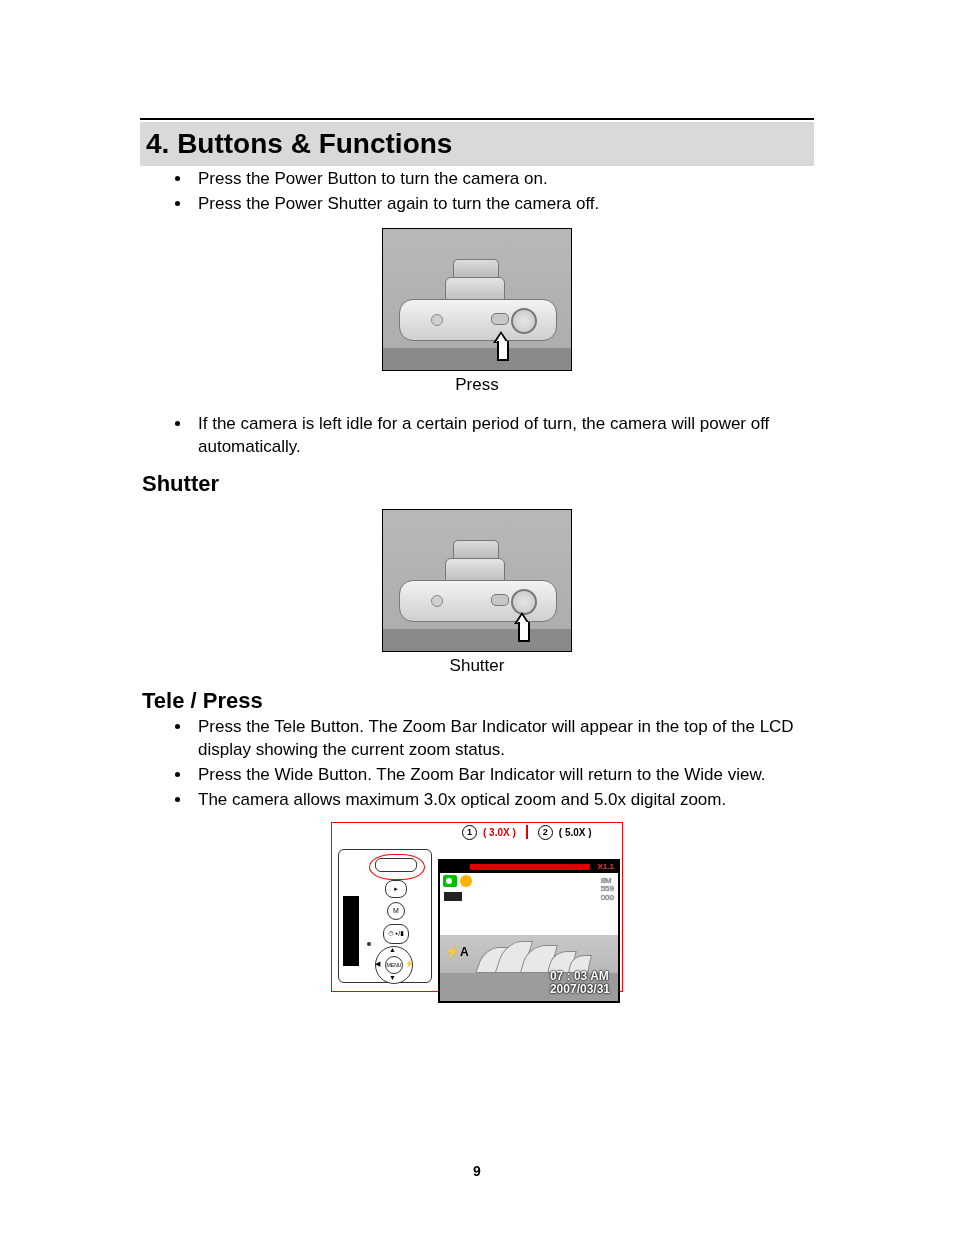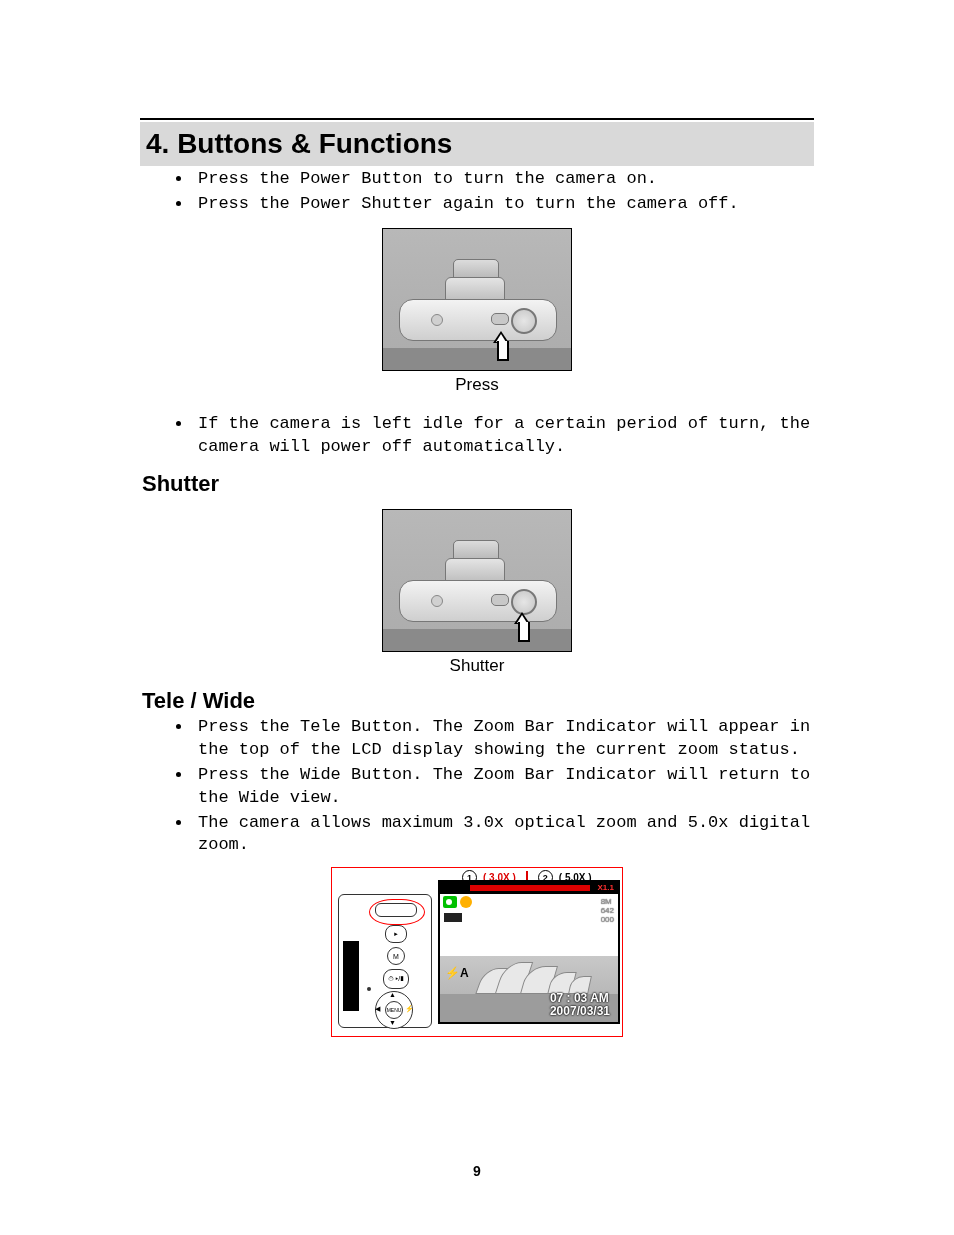--- a/index.html
+++ b/index.html
@@ -30,21 +30,20 @@
     margin: 0;
   }
   .subsection {
     font-size: 22px;
     font-weight: bold;
     margin: 12px 0 2px 2px;
   }
   ul.bullets {
     margin: 0 0 10px 0;
     padding-left: 52px;
-    font-family: Liberation Mono, monospace;
   }
   ul.bullets li {
     font-size: 17px;
     line-height: 1.35;
     padding-left: 6px;
     margin: 2px 0;
   }
   .figure-wrap {
     margin: 12px auto 4px auto;
     text-align: center;
@@ -253,21 +252,21 @@
     background: #fff;
   }
   .red-circle {
     position: absolute;
     border: 1px solid #ff0000;
     border-radius: 50%/60%;
   }
   .lcd {
     position: absolute;
     left: 106px;
-    top: 12px;
+    top: 36px;
     width: 178px;
     height: 140px;
     border: 2px solid #000;
     background: #fff;
     overflow: hidden;
   }
   .lcd-top {
     position: absolute;
     left: 0; top: 0; right: 0;
     height: 12px;
@@ -429,21 +428,21 @@
       <div class="cam-powerring"></div>
       <div class="arrow-up arrow-shutter">
         <div class="head"></div>
           <div class="shaft"></div>
       </div>
     </div>
     <div class="caption">Shutter</div>
   </div>
 
 
-  <div class="subsection">Tele / Wide</div>
+  <div class="subsection">Tele / Press</div>
   <ul class="bullets">
     <li>Press the Tele Button. The Zoom Bar Indicator will appear in the top of the LCD display showing the current zoom status.</li>
     <li>Press the Wide Button. The Zoom Bar Indicator will return to the Wide view.</li>
     <li>The camera allows maximum 3.0x optical zoom and 5.0x digital zoom.</li>
   </ul>
 
   <div class="zoom-figure">
 
     <div class="zoom-labels">
       <span class="circled-num">1</span>
@@ -485,21 +484,21 @@
       <div class="lcd-top">
         <div class="lcd-zoombar"></div>
         <div class="lcd-zoomval">X1.1</div>
       </div>
       <div class="lcd-icon-cam"></div>
       <div class="lcd-icon-face"></div>
       <div class="lcd-icon-bat"></div>
       <div class="lcd-icon-flash">⚡A</div>
       <div class="lcd-right">
         <div>8M</div>
-        <div>642</div>
+        <div>559</div>
         <div>000</div>
       </div>
       <div class="lcd-time">
         <div>07 : 03 AM</div>
         <div>2007/03/31</div>
       </div>
     </div>
   </div>
 
   <div class="page-number">9</div>

